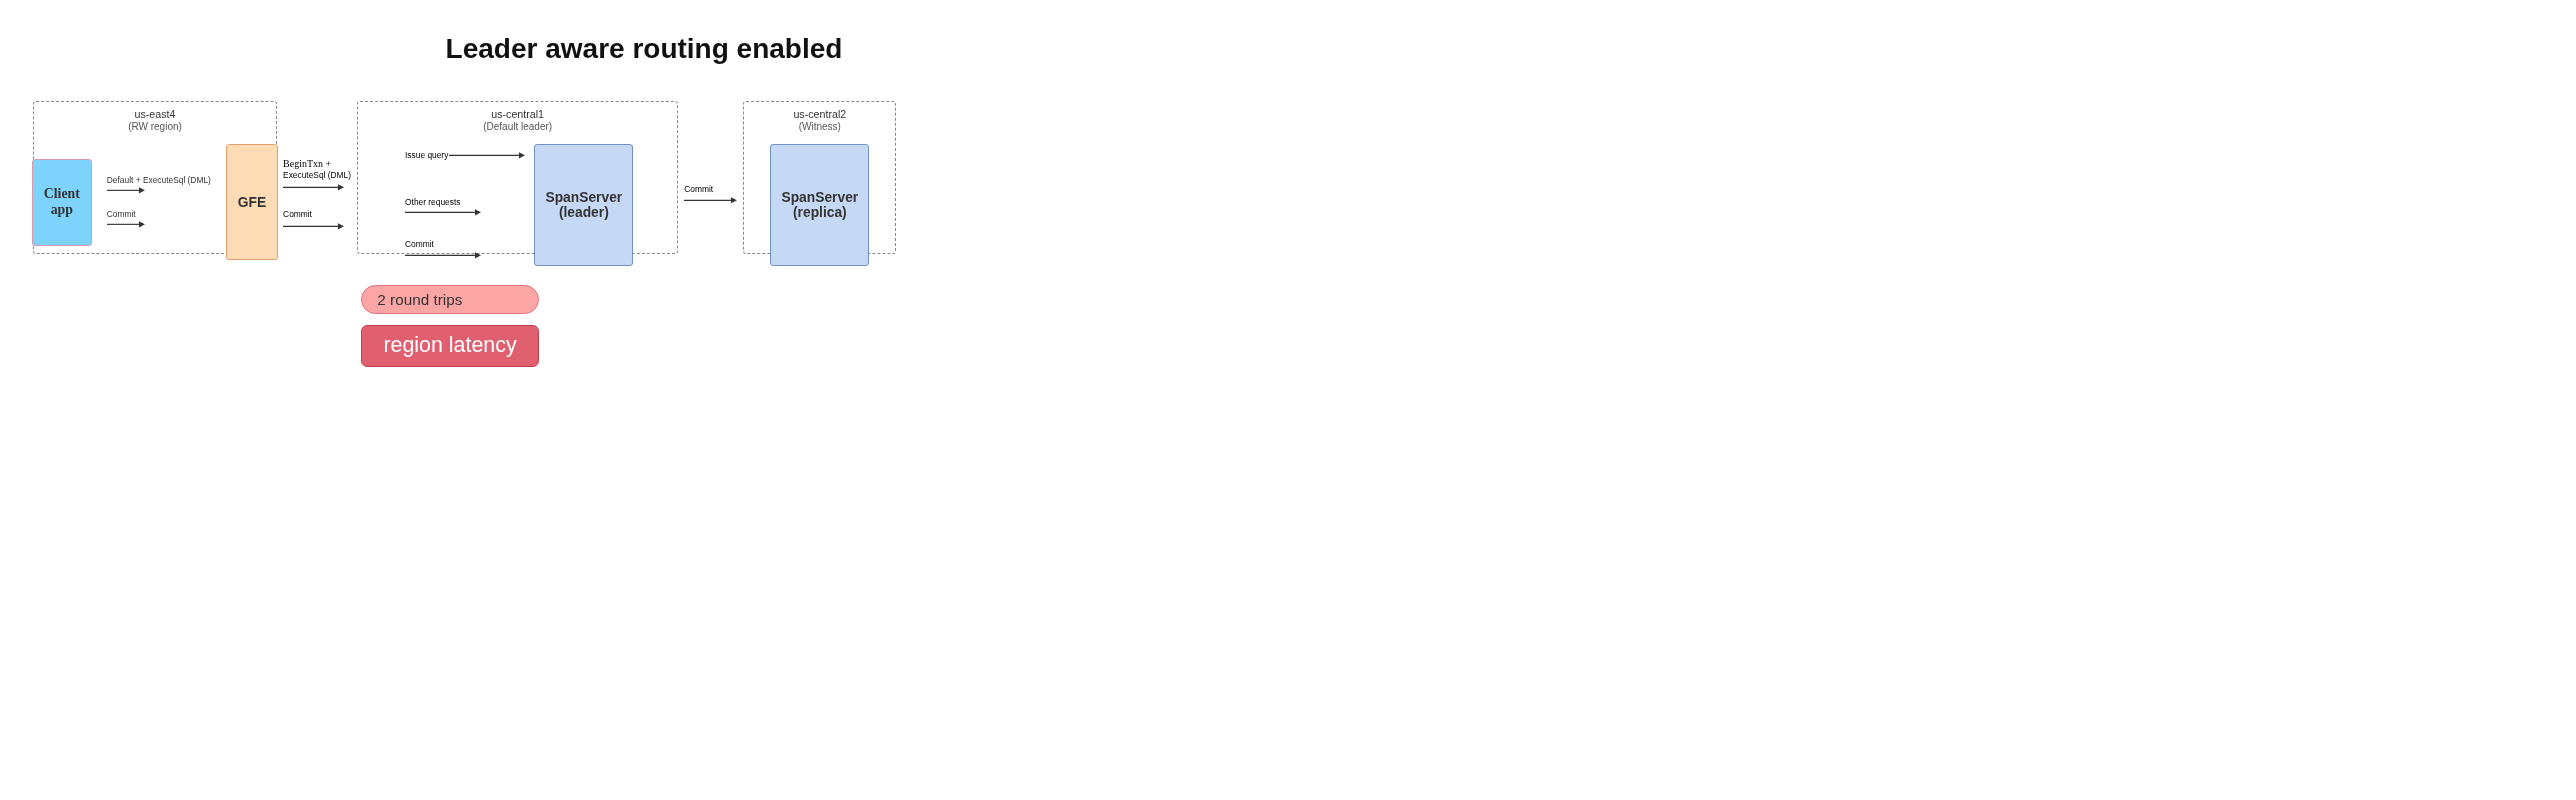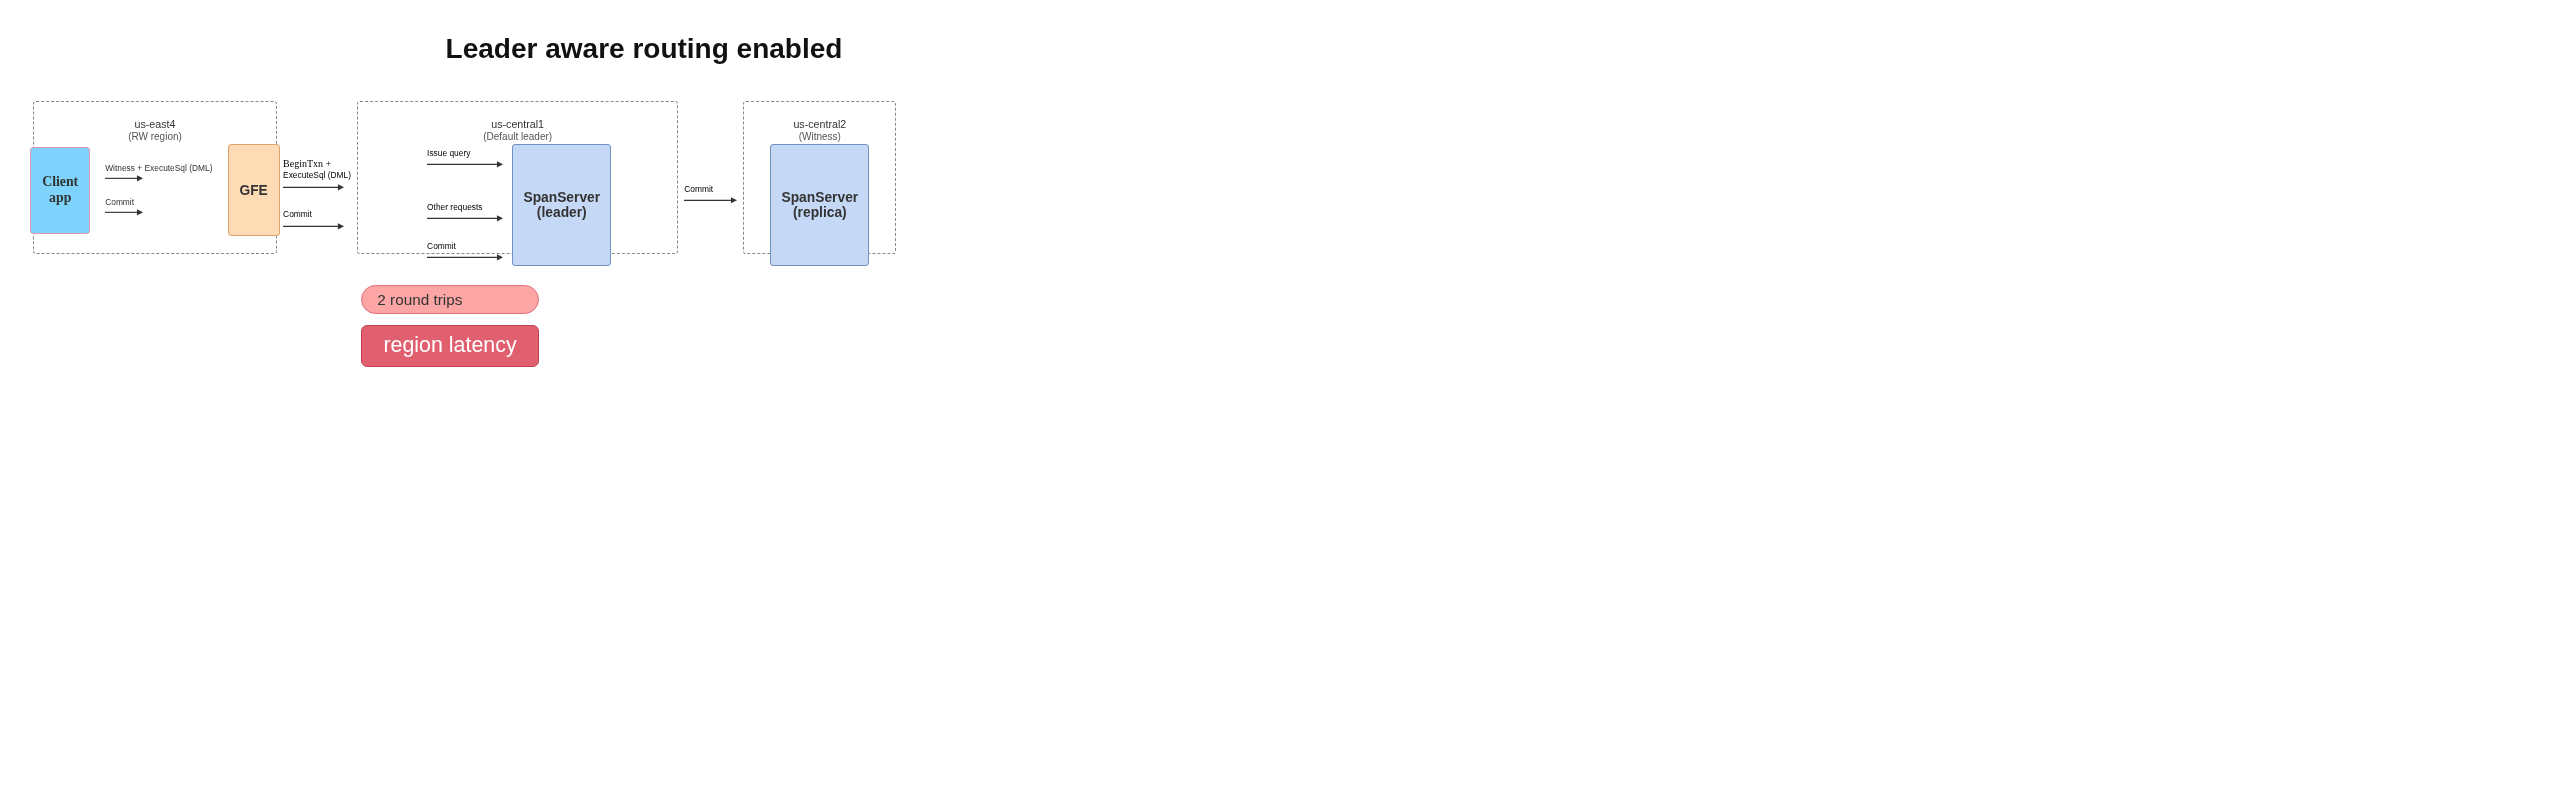--- a/index.html
+++ b/index.html
@@ -38,21 +38,21 @@
     
     .region-box {
       border: 1.5px dashed #888;
       border-radius: 3.1px;
       padding: 7.6px 12.2px 12.2px 12.2px;
       position: relative;
       background: #fff;
     }
     .region-label {
       position: absolute;
-      top: 16px;
+      top: 6px;
       left: 50%;
       transform: translateX(-50%);
       text-align: center;
       font-size: 10.7px;
       color: #333;
       white-space: nowrap;
     }
     .region-label .region-sub {
       font-size: 10px;
       color: #555;
@@ -73,21 +73,21 @@
       background: #7dd3fc;
       border: 1.1px solid #d9a;
       width: 84px;
       height: 87px;
       font-family: Liberation Serif, serif;
     }
     .box-gfe {
       background: #fddcb5;
       border: 1.1px solid #e0a070;
       width: 69px;
-      height: 92px;
+      height: 116px;
     }
     .box-spanfe {
       background: #f5b8c4;
       border: 1.1px solid #d07080;
       width: 76px;
       height: 122px;
     }
     .box-spanserver-leader {
       background: #c5d8f5;
       border: 1.1px solid #7090c0;
@@ -209,21 +209,21 @@
           <span class="region-sub">(RW region)</span>
         </div>
         <div class="region1-inner">
           <div class="box box-client">
             <span>Client<br>app</span>
           </div>
 
           <div style="display:flex;flex-direction:column;gap:13.8px;align-items:flex-start;">
             <div class="arrow-row">
               <div style="display:flex;flex-direction:column;align-items:flex-start;">
-                <span style="font-size:8.4px;white-space:nowrap;">Witness +
+                <span style="font-size:8.4px;white-space:nowrap;">Default +
 ExecuteSql (DML)</span>
                 <svg width="38" height="10.7" viewBox="0 0 50 14">
                   <line x1="0" y1="7" x2="42" y2="7" stroke="#333" stroke-width="1.5"></line>
                   <polygon points="42,3 50,7 42,11" fill="#333"></polygon>
                 </svg>
               </div>
             </div>
             <div class="arrow-row">
               <div style="display:flex;flex-direction:column;align-items:flex-start;">
                 <span style="font-size:8.4px;">Commit</span>
@@ -260,21 +260,21 @@
       </div>
 
       <div class="region-box region2">
         <div class="region-label">
           <span>us-central1</span><br>
           <span class="region-sub">(Default leader)</span>
         </div>
         <div class="region2-inner" style="gap:6.1px;">
 
           <div class="right-arrows">
-            <div style="display:flex;flex-direction:column;align-items:flex-start;gap:0.8px;">
+            <div style="display:flex;flex-direction:row;align-items:flex-start;gap:0.8px;">
               <span style="font-size:8.4px;">Issue query</span>
               <svg width="76" height="10.7" viewBox="0 0 100 14">
                 <line x1="0" y1="7" x2="92" y2="7" stroke="#333" stroke-width="1.5"></line>
                 <polygon points="92,3 100,7 92,11" fill="#333"></polygon>
               </svg>
             </div>
             <div style="display:flex;flex-direction:column;align-items:flex-start;gap:0.8px;margin-top:18px;">
               <span style="font-size:8.4px;">Other requests</span>
               <svg width="76" height="10.7" viewBox="0 0 100 14">
                 <line x1="0" y1="7" x2="92" y2="7" stroke="#333" stroke-width="1.5"></line>

